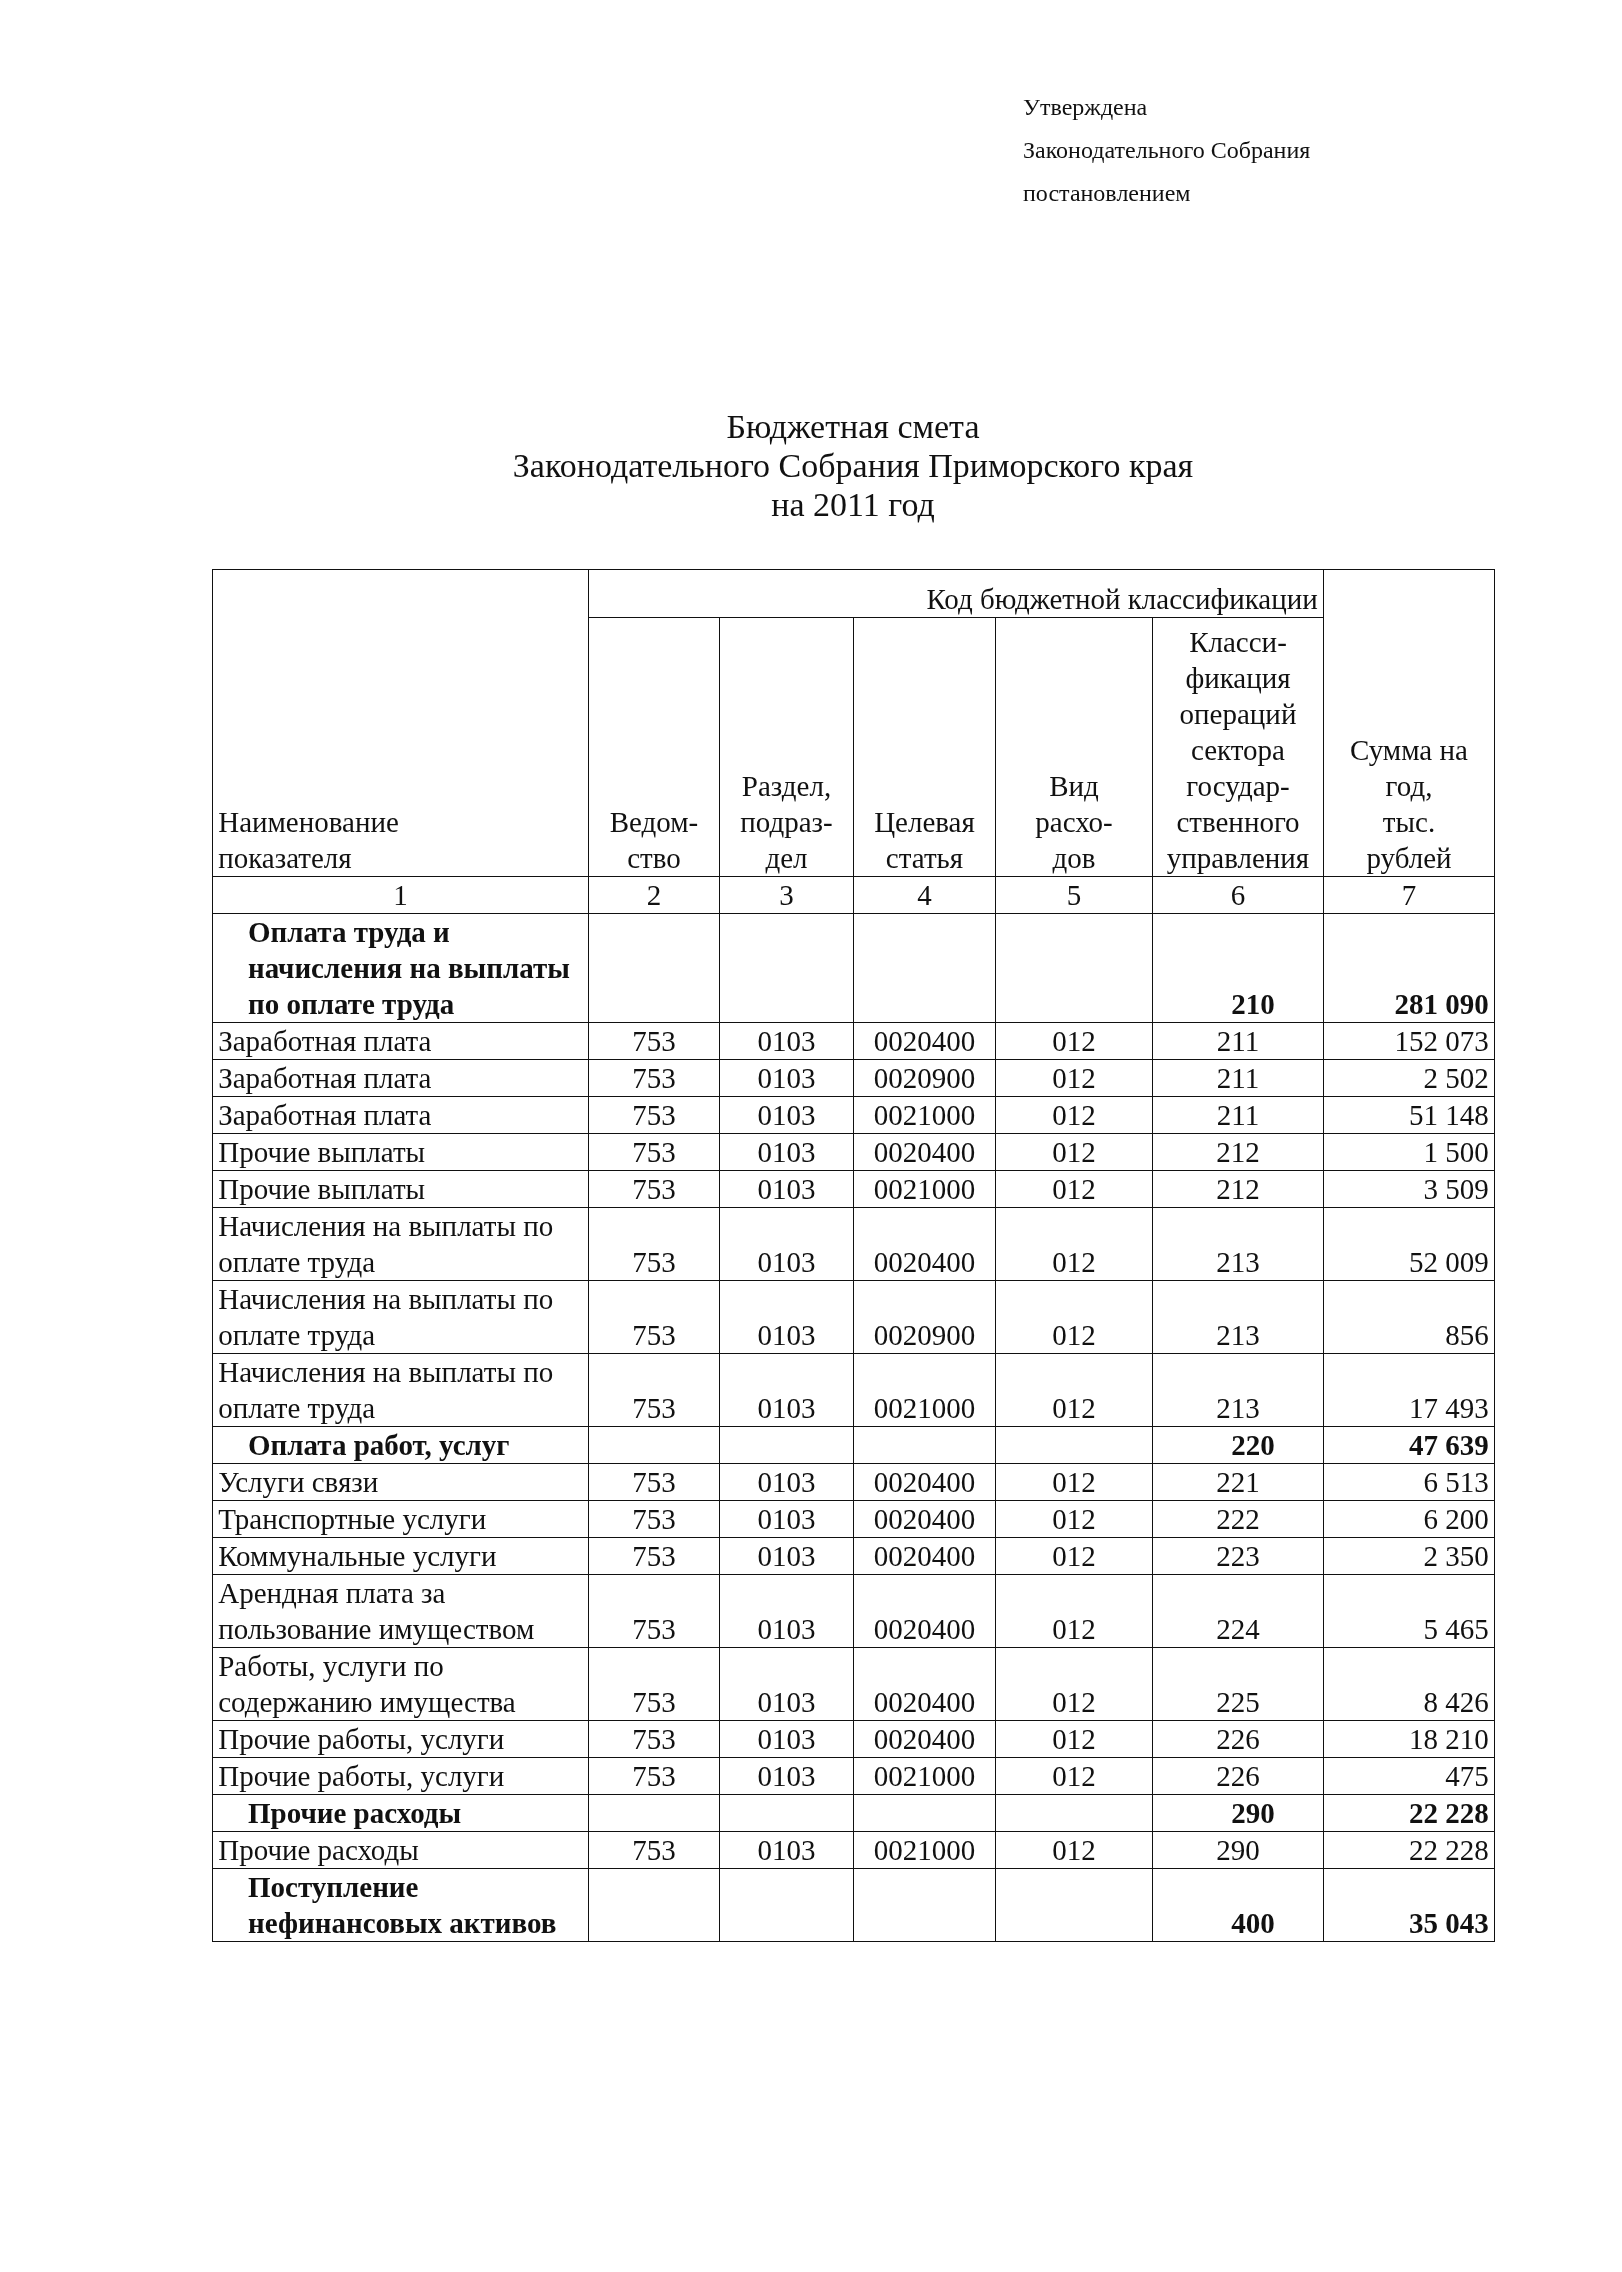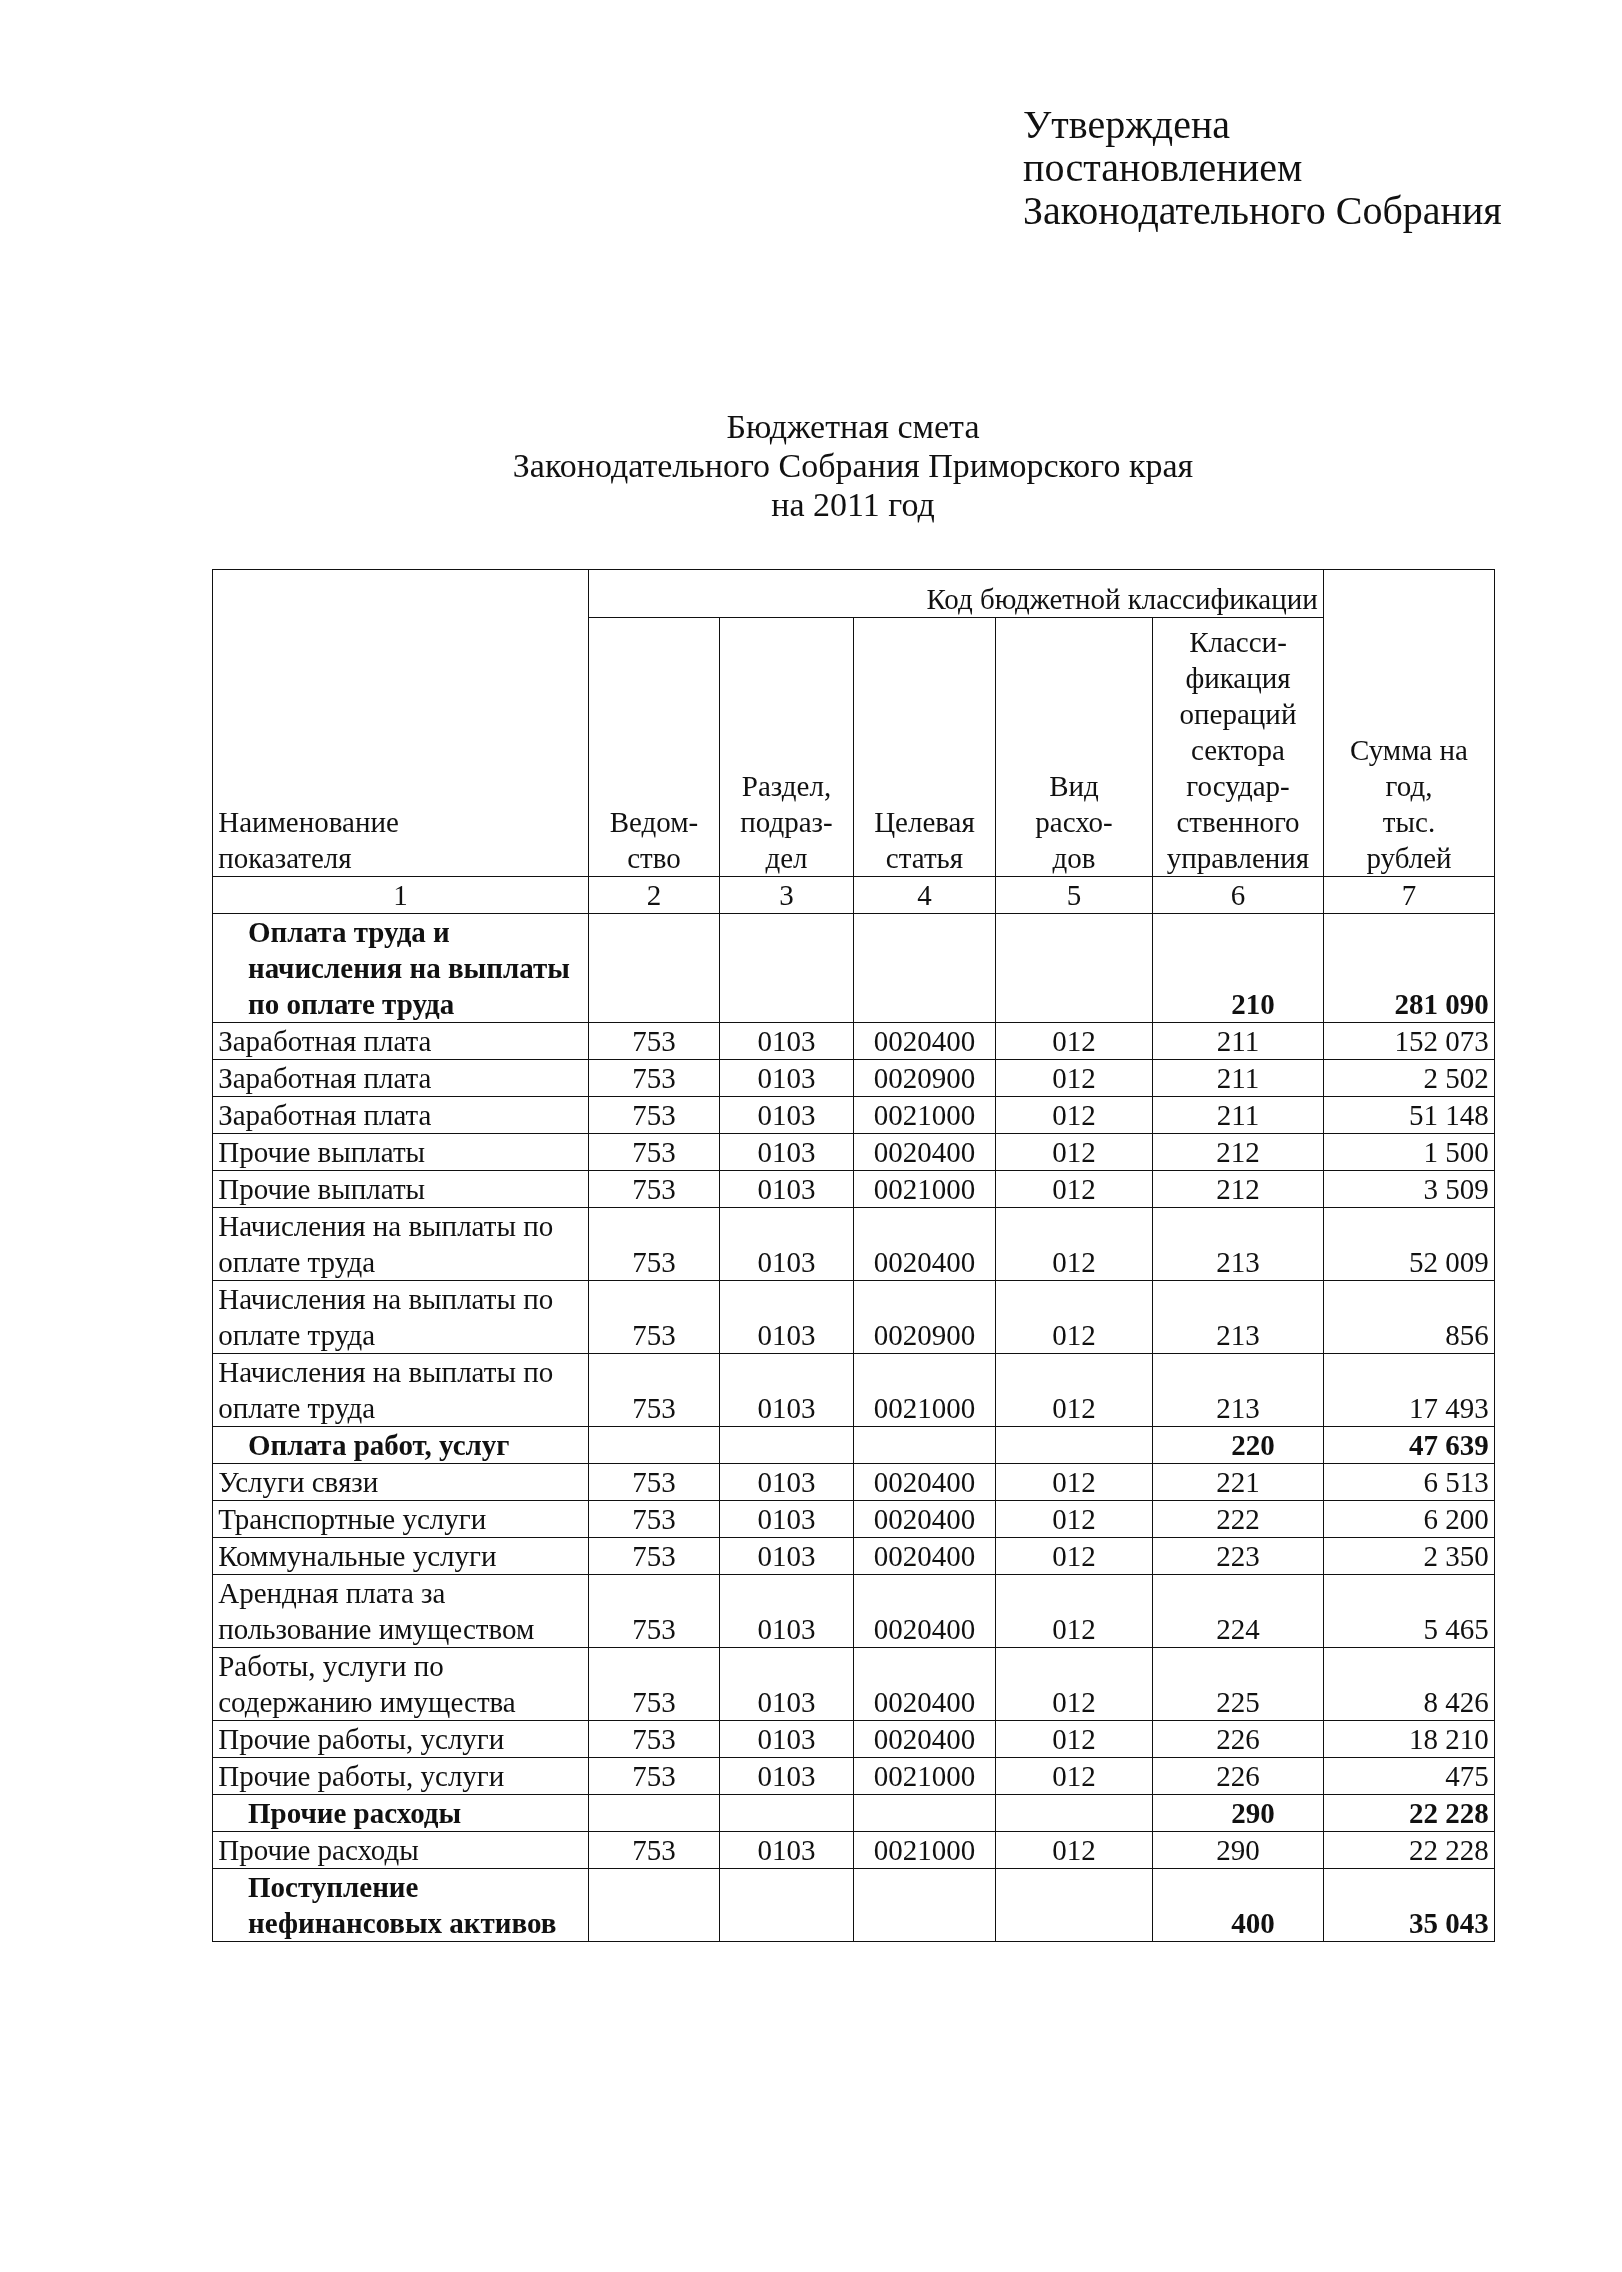--- a/index.html
+++ b/index.html
@@ -2,22 +2,22 @@
 <html style="font-size:10.3px"><head>
   <meta charset="utf-8">
   <style>
     html, body { margin: 0; padding: 0; background: #ffffff; }
     body {
       width: 1623px; height: 2273px; position: relative; overflow: hidden;
       font-family: "Liberation Serif", "DejaVu Serif", serif;
       color: #111111;
     }
     .approval {
-      position: absolute; left: 1023px; top: 103px;
-      font-size: 40px; line-height: 43px;
+      position: absolute; left: 1023px; top: 86px;
+      font-size: 24px; line-height: 43px;
     }
     .approval div { white-space: nowrap; }
     .title {
       position: absolute; left: 0; width: 1706px; top: 407px;
       text-align: center; font-size: 34px; line-height: 39px;
     }
     .title div { white-space: nowrap; }
     table.budget {
       position: absolute; left: 212px; top: 569px;
       border-collapse: collapse; table-layout: fixed;
@@ -47,22 +47,22 @@
     td.ctr { text-align: center; }
     td.rgt { text-align: right; padding-right: 26px; }
     tr.bold td { font-weight: bold; padding-left: 35px; }
     tr.row td { height: 36px; }
   </style>
 </head>
 <body>
 
 <div class="approval">
   <div>Утверждена</div>
+  <div>Законодательного Собрания</div>
   <div>постановлением</div>
-  <div>Законодательного Собрания</div>
 </div>
 
 <div class="title">
   <div>Бюджетная смета</div>
   <div>Законодательного Собрания Приморского края</div>
   <div>на 2011 год</div>
 </div>
 
 <table class="budget">
   <colgroup>

